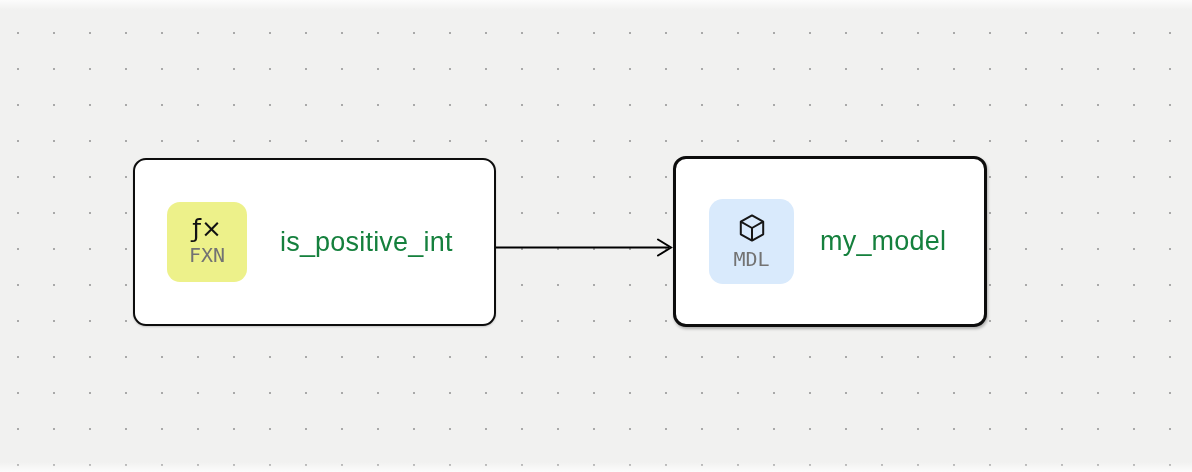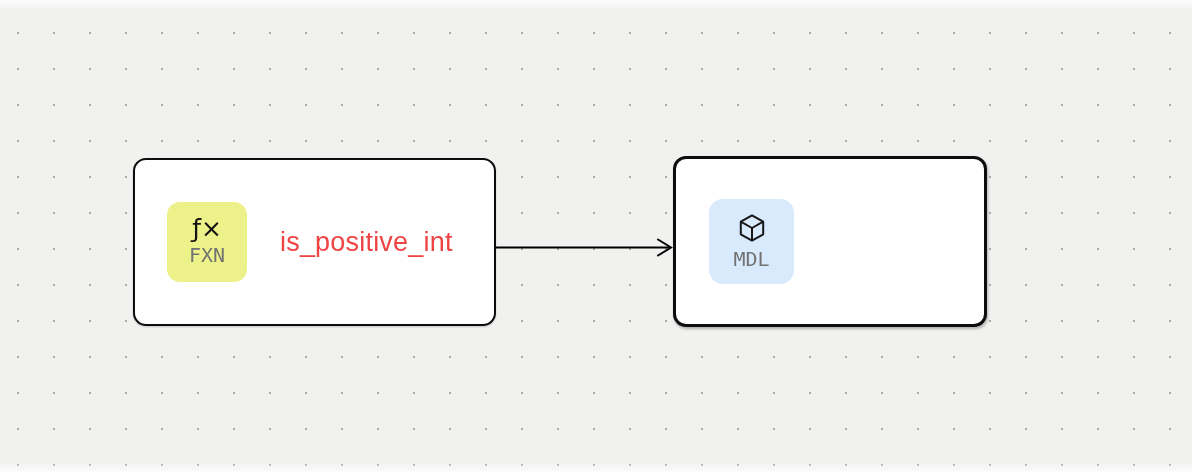--- a/index.html
+++ b/index.html
@@ -105,21 +105,21 @@
     line-height: 1.3;
     color: #737373;
   }
   .cube-svg {
     display: block;
     margin-bottom: 2px;
   }
   .node-label {
     font-family: "Liberation Sans", sans-serif;
     font-size: 27px;
-    color: #ef4444;
+    color: #15803d;
     letter-spacing: 0.2px;
     white-space: nowrap;
   }
 </style>
 </head>
 <body>
 
 <div class="canvas">
 
   <svg class="edge-layer" width="1192" height="472" viewBox="0 0 1192 472" xmlns="http://www.w3.org/2000/svg">
@@ -138,15 +138,16 @@
   </div>
 
   <div class="node node-model">
     <div class="badge badge-model">
       <svg class="cube-svg" width="32" height="32" viewBox="0 0 24 24" xmlns="http://www.w3.org/2000/svg">
         <path d="M12 2.6 L20.4 7.3 V16.7 L12 21.4 L3.6 16.7 V7.3 Z" fill="none" stroke="#161616" stroke-width="1.5" stroke-linejoin="round"></path>
         <path d="M3.6 7.3 L12 12 L20.4 7.3 M12 12 V21.4" fill="none" stroke="#161616" stroke-width="1.5" stroke-linejoin="round"></path>
       </svg>
       <span class="badge-code">MDL</span>
     </div>
+    <span class="node-label">my_model</span>
   </div>
 
 </div>
 
 </body></html>

